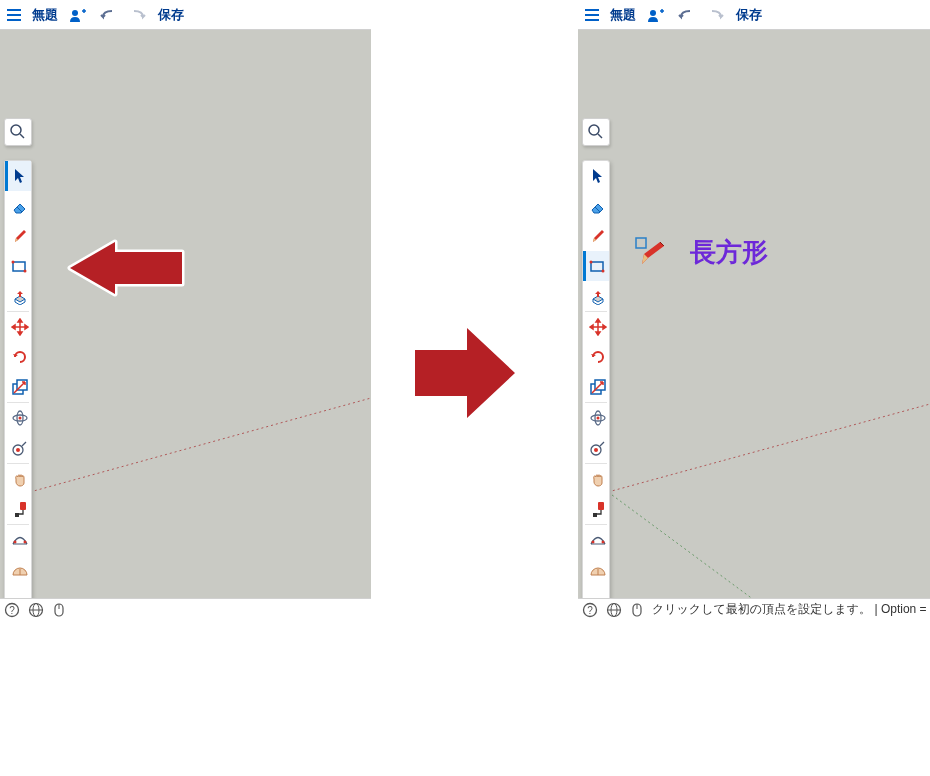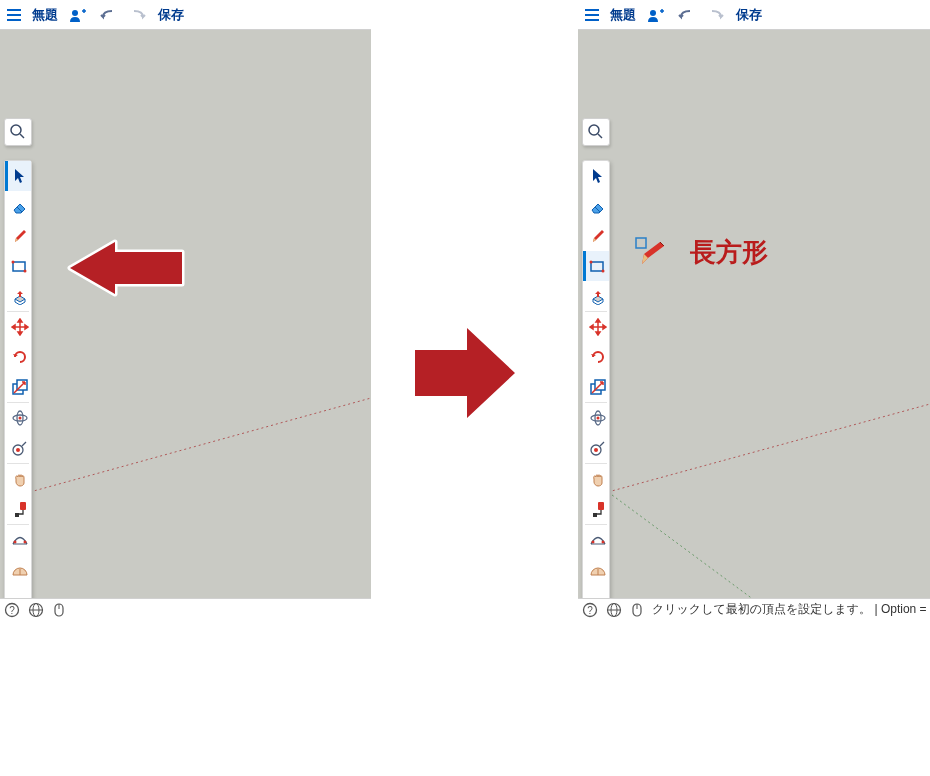--- a/index.html
+++ b/index.html
@@ -124,21 +124,21 @@
     top: 235px;
     left: 56px;
     display:flex;
     align-items:center;
     gap: 22px;
   }
   .tool-label .cursor-icon svg { display:block; }
   .tool-label .lbl {
     font-size: 26px;
     font-weight: 700;
-    color:#b91c1c;
+    color:#6d28d9;
   }
 </style>
 </head>
 <body>
 
 <div class="panel panel-left">
 
   <svg class="axis">
     <line x1="30" y1="492" x2="371" y2="398" stroke="#b05858" stroke-width="1" stroke-dasharray="2 3"></line>
   </svg>

